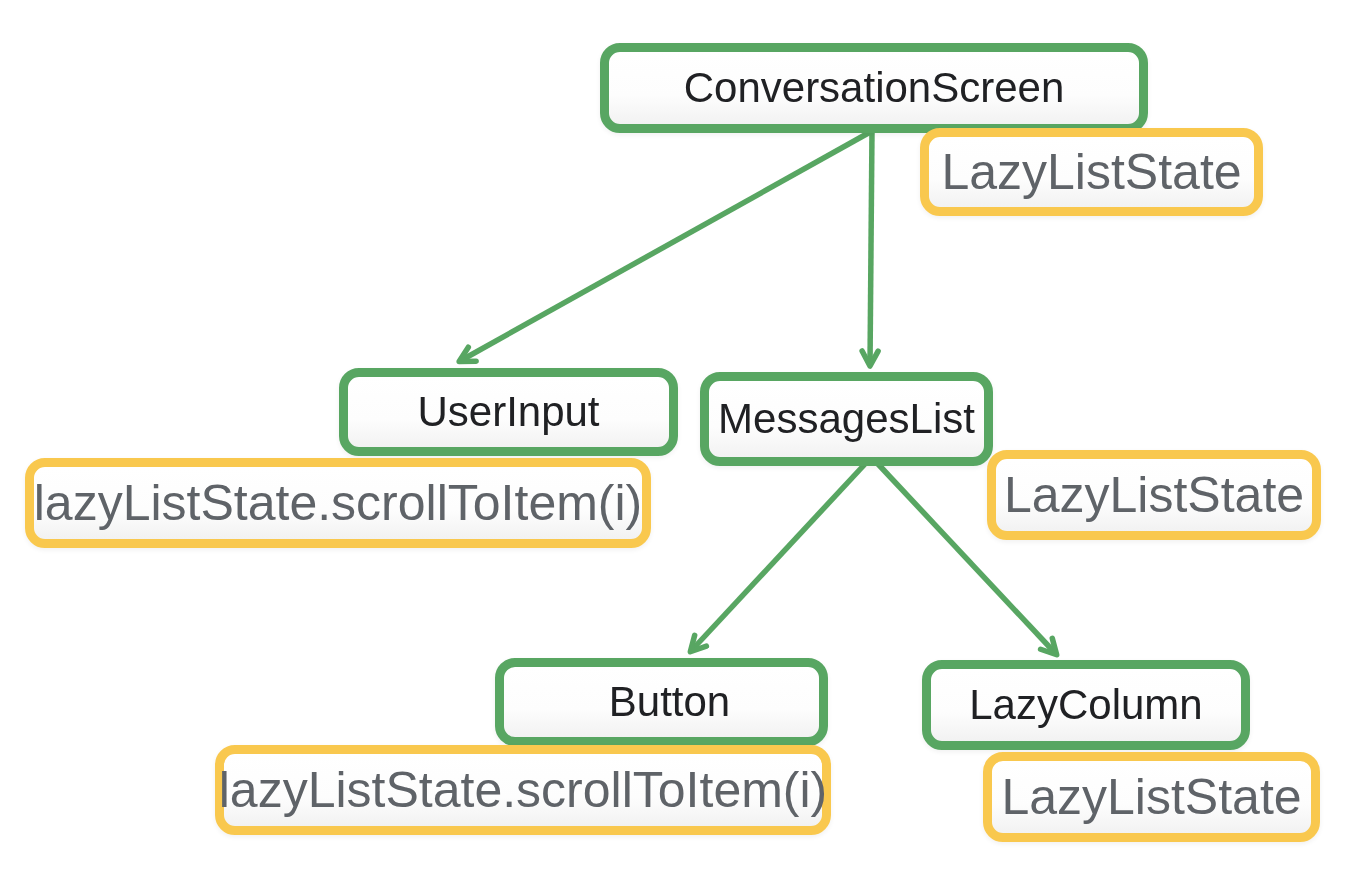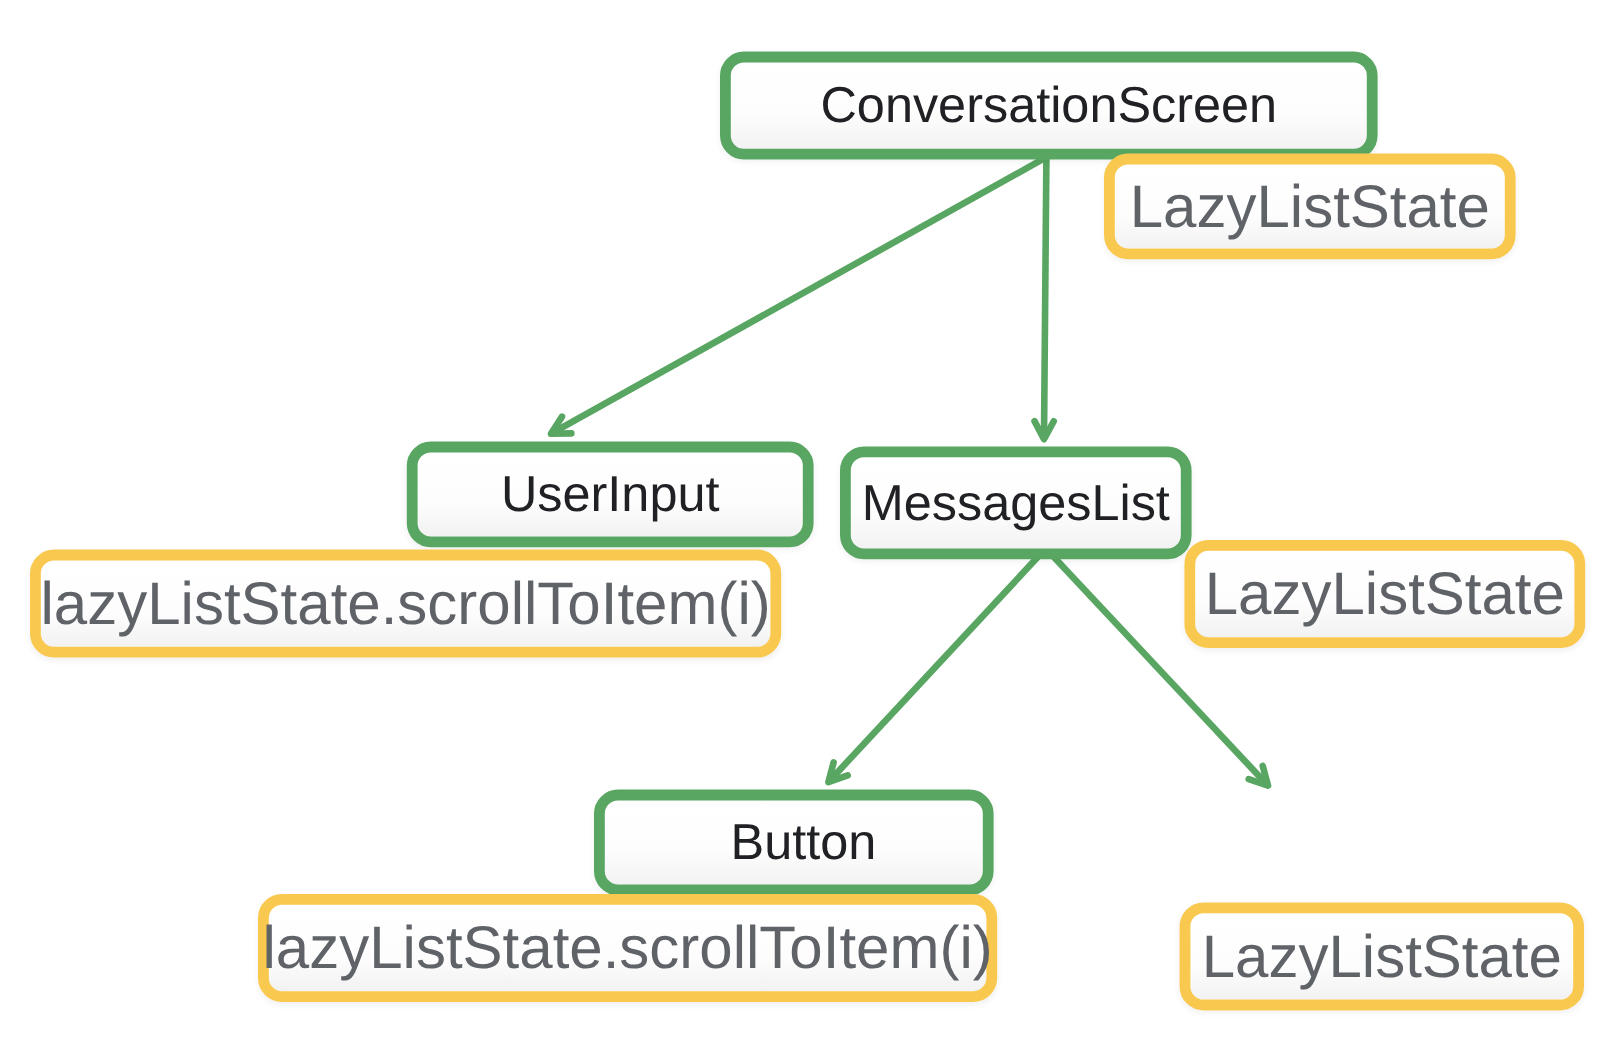--- a/index.html
+++ b/index.html
@@ -77,17 +77,20 @@
     <span>LazyListState</span>
   </div>
 
   <div class="box node" style="left:495px;top:658px;width:333px;height:88px;padding-left:16px;">
     <span>Button</span>
   </div>
   <div class="box badge" style="left:215px;top:745px;width:616px;height:90px;">
     <span>lazyListState.scrollToItem(i)</span>
   </div>
 
+  <div class="box node" style="left:922px;top:660px;width:328px;height:90px;">
+    <span>LazyColumn</span>
+  </div>
   <div class="box badge" style="left:983px;top:752px;width:337px;height:90px;">
     <span>LazyListState</span>
   </div>
 
 </div>
 
 </body></html>

